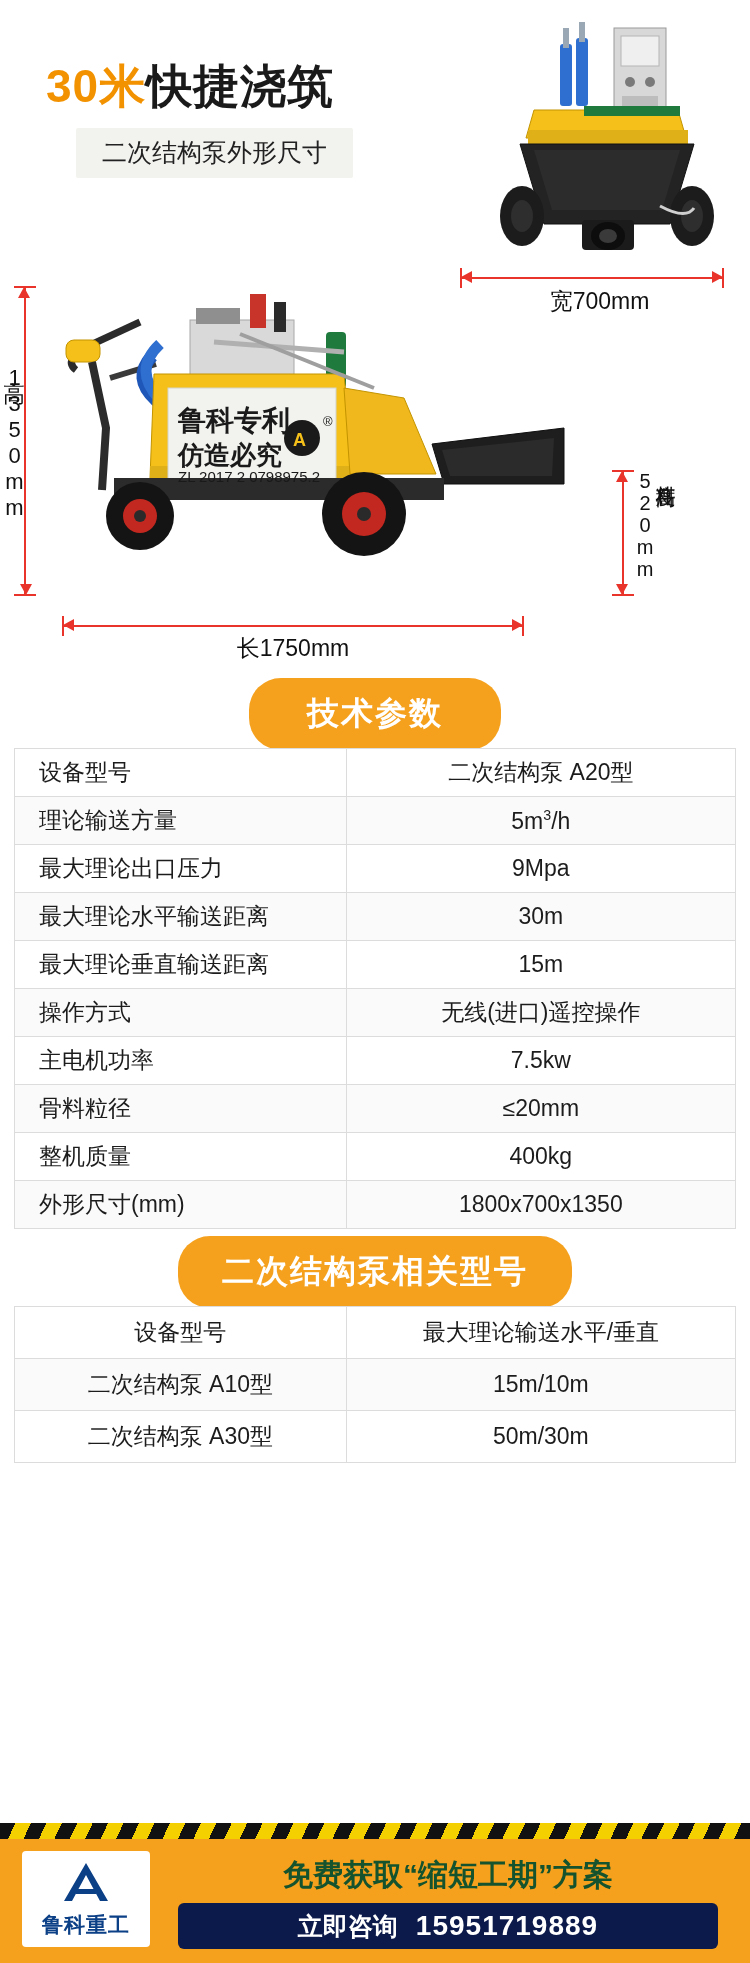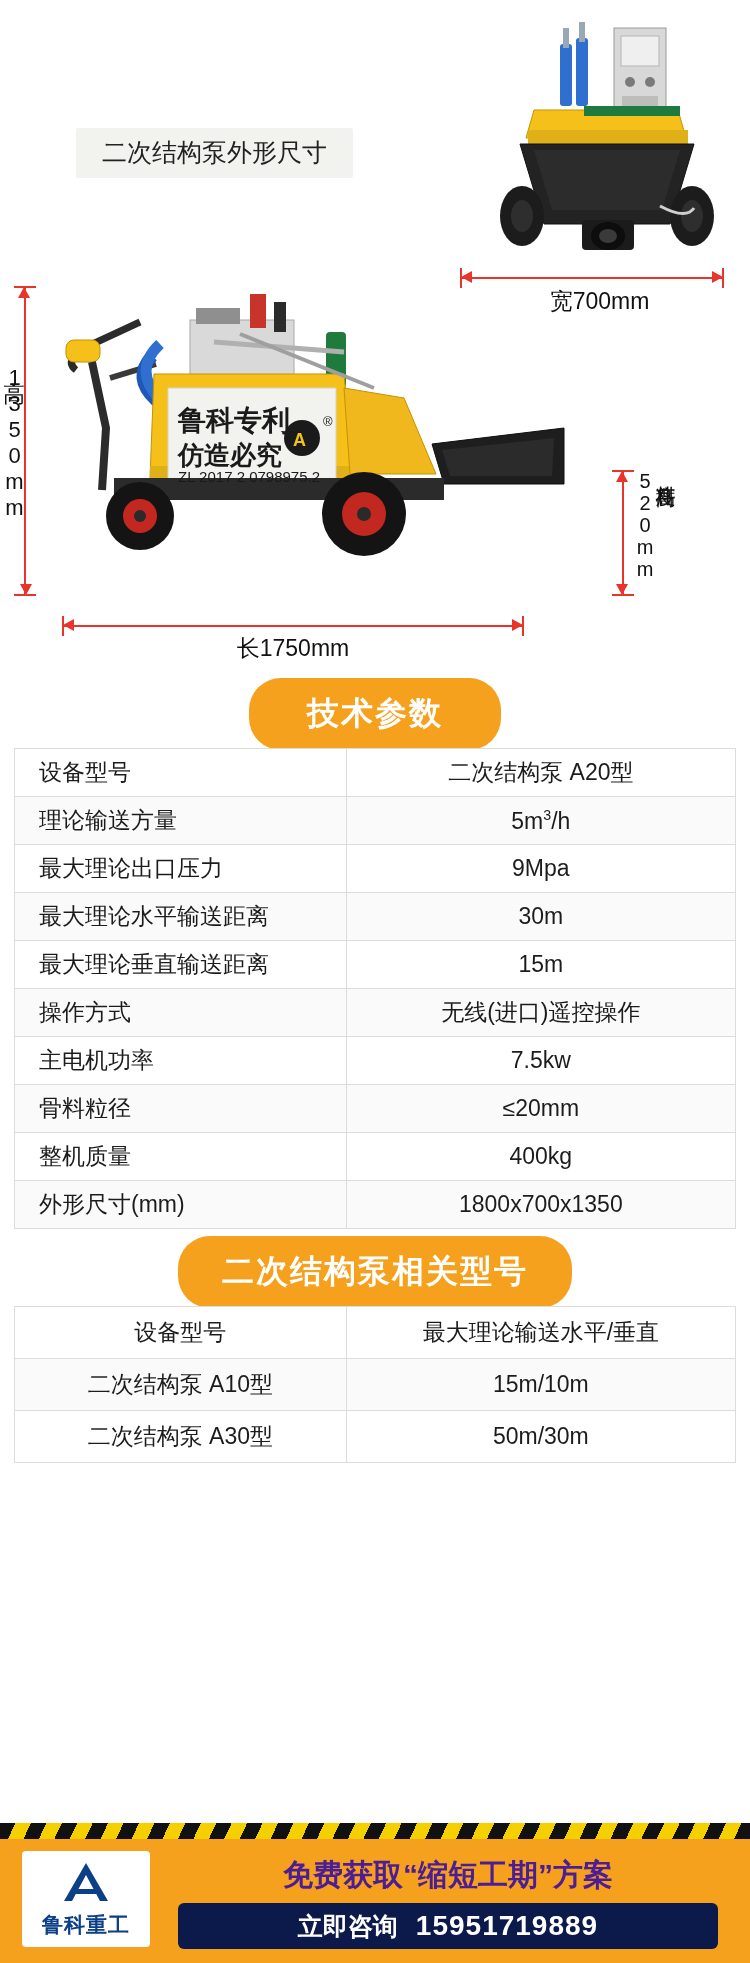--- a/index.html
+++ b/index.html
@@ -126,40 +126,43 @@
   .logo-box {
     position: absolute; left: 22px; top: 28px; width: 128px; height: 96px;
     background: #fff; border-radius: 4px; text-align: center;
   }
   .logo-mark {
     margin: 8px auto 2px auto; width: 52px; height: 46px;
   }
   .logo-text { font-size: 21px; font-weight: bold; color: #0b3f86; letter-spacing: 1px; }
   .foot-line1 {
     position: absolute; left: 168px; top: 32px; width: 560px;
-    text-align: center; color: #4c1d95; font-size: 30px; font-weight: bold;
+    text-align: center; color: #14532d; font-size: 30px; font-weight: bold;
     white-space: nowrap;
   }
   .foot-cta {
     position: absolute; left: 178px; top: 80px; width: 540px; height: 46px;
     background: #0c1a4b; border-radius: 6px; color: #fff;
     display: flex; align-items: center; justify-content: center; gap: 18px; text-align: center;
   }
   .foot-cta .txt { font-size: 25px; font-weight: bold; }
   .foot-cta .tel { font-size: 28px; font-weight: bold; letter-spacing: 1px; }
 
   
   .svgbox { display:block; }
 </style>
 </head>
 <body>
 
 <div class="page">
 
   <div class="header">
+    <div class="title-main">
+      <span class="orange">30米</span><span class="dark">快捷浇筑</span>
+    </div>
     <div class="subtitle">二次结构泵外形尺寸</div>
 
     <div class="front-view">
       <svg class="svgbox" width="260" height="260" viewBox="0 0 260 260">
 
         <rect x="150" y="18" width="52" height="86" fill="#d8d8d8" stroke="#9a9a9a"></rect>
         <rect x="157" y="26" width="38" height="30" fill="#efefef" stroke="#b5b5b5"></rect>
         <circle cx="166" cy="72" r="5" fill="#7a7a7a"></circle>
         <circle cx="186" cy="72" r="5" fill="#7a7a7a"></circle>
         <rect x="158" y="86" width="36" height="10" fill="#bdbdbd"></rect>

